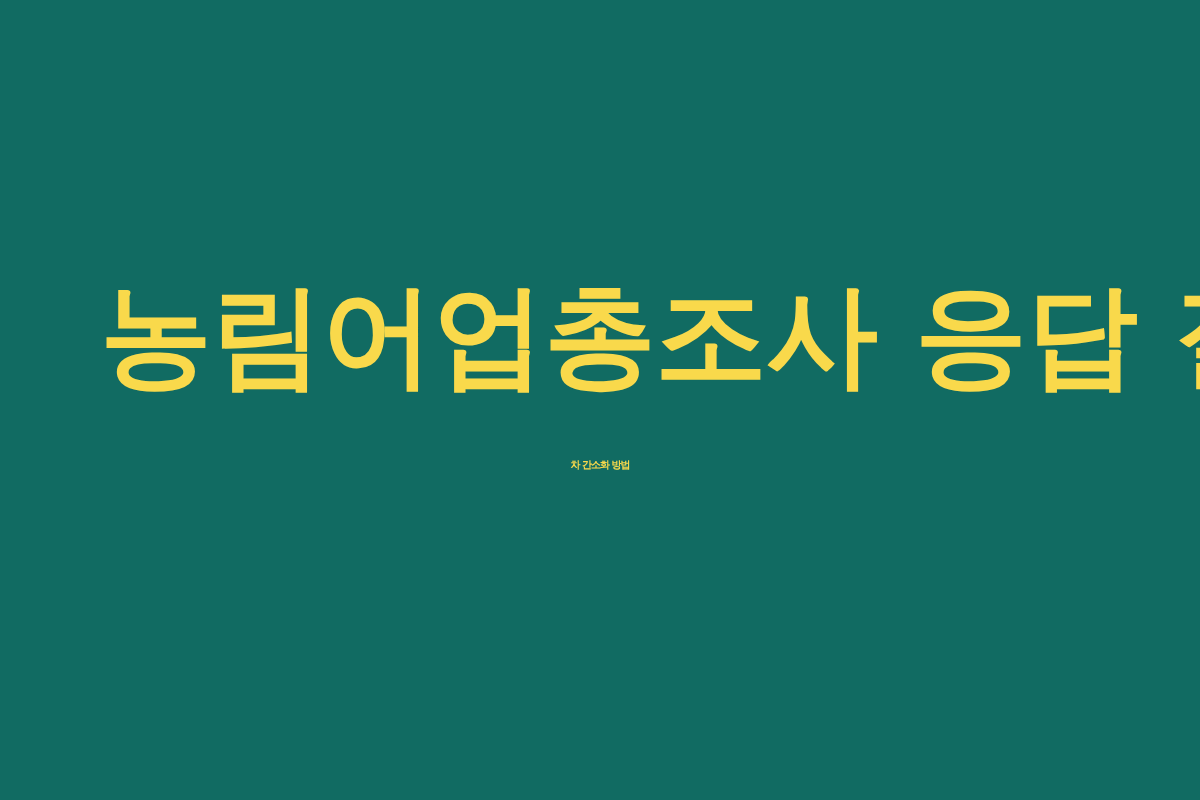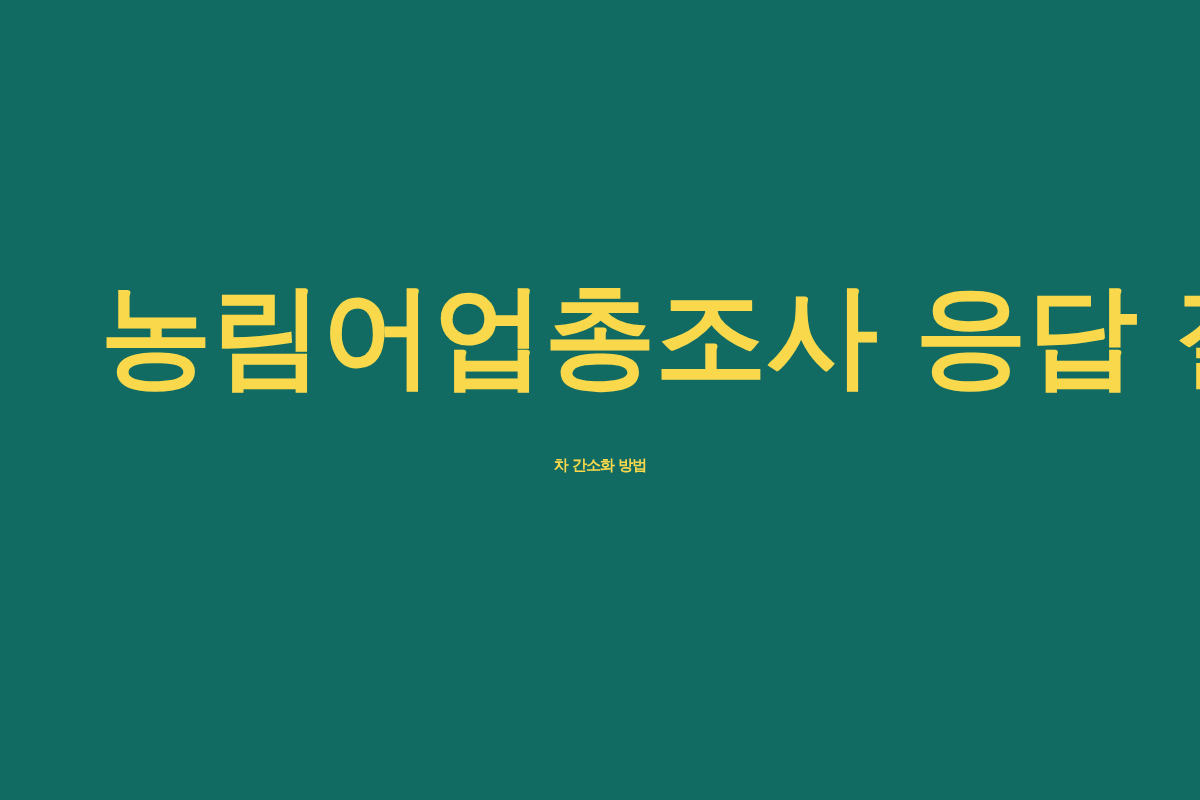--- a/index.html
+++ b/index.html
@@ -51,16 +51,16 @@
 </style>
 </head>
 <body>
 
 <div class="banner" style="background: rgb(17, 107, 98);">
 
   <div class="title-block">
 
     <span class="title-line line-1" style="color: rgb(249, 217, 75);">농림어업총조사 응답 절</span>
 
-    <span class="title-line line-2" style="color: rgb(249, 217, 75); font-size: 15px;">차 간소화 방법</span>
+    <span class="title-line line-2" style="color: rgb(249, 217, 75); font-size: 10px;">차 간소화 방법</span>
 
   </div>
 </div>
 
 </body></html>

